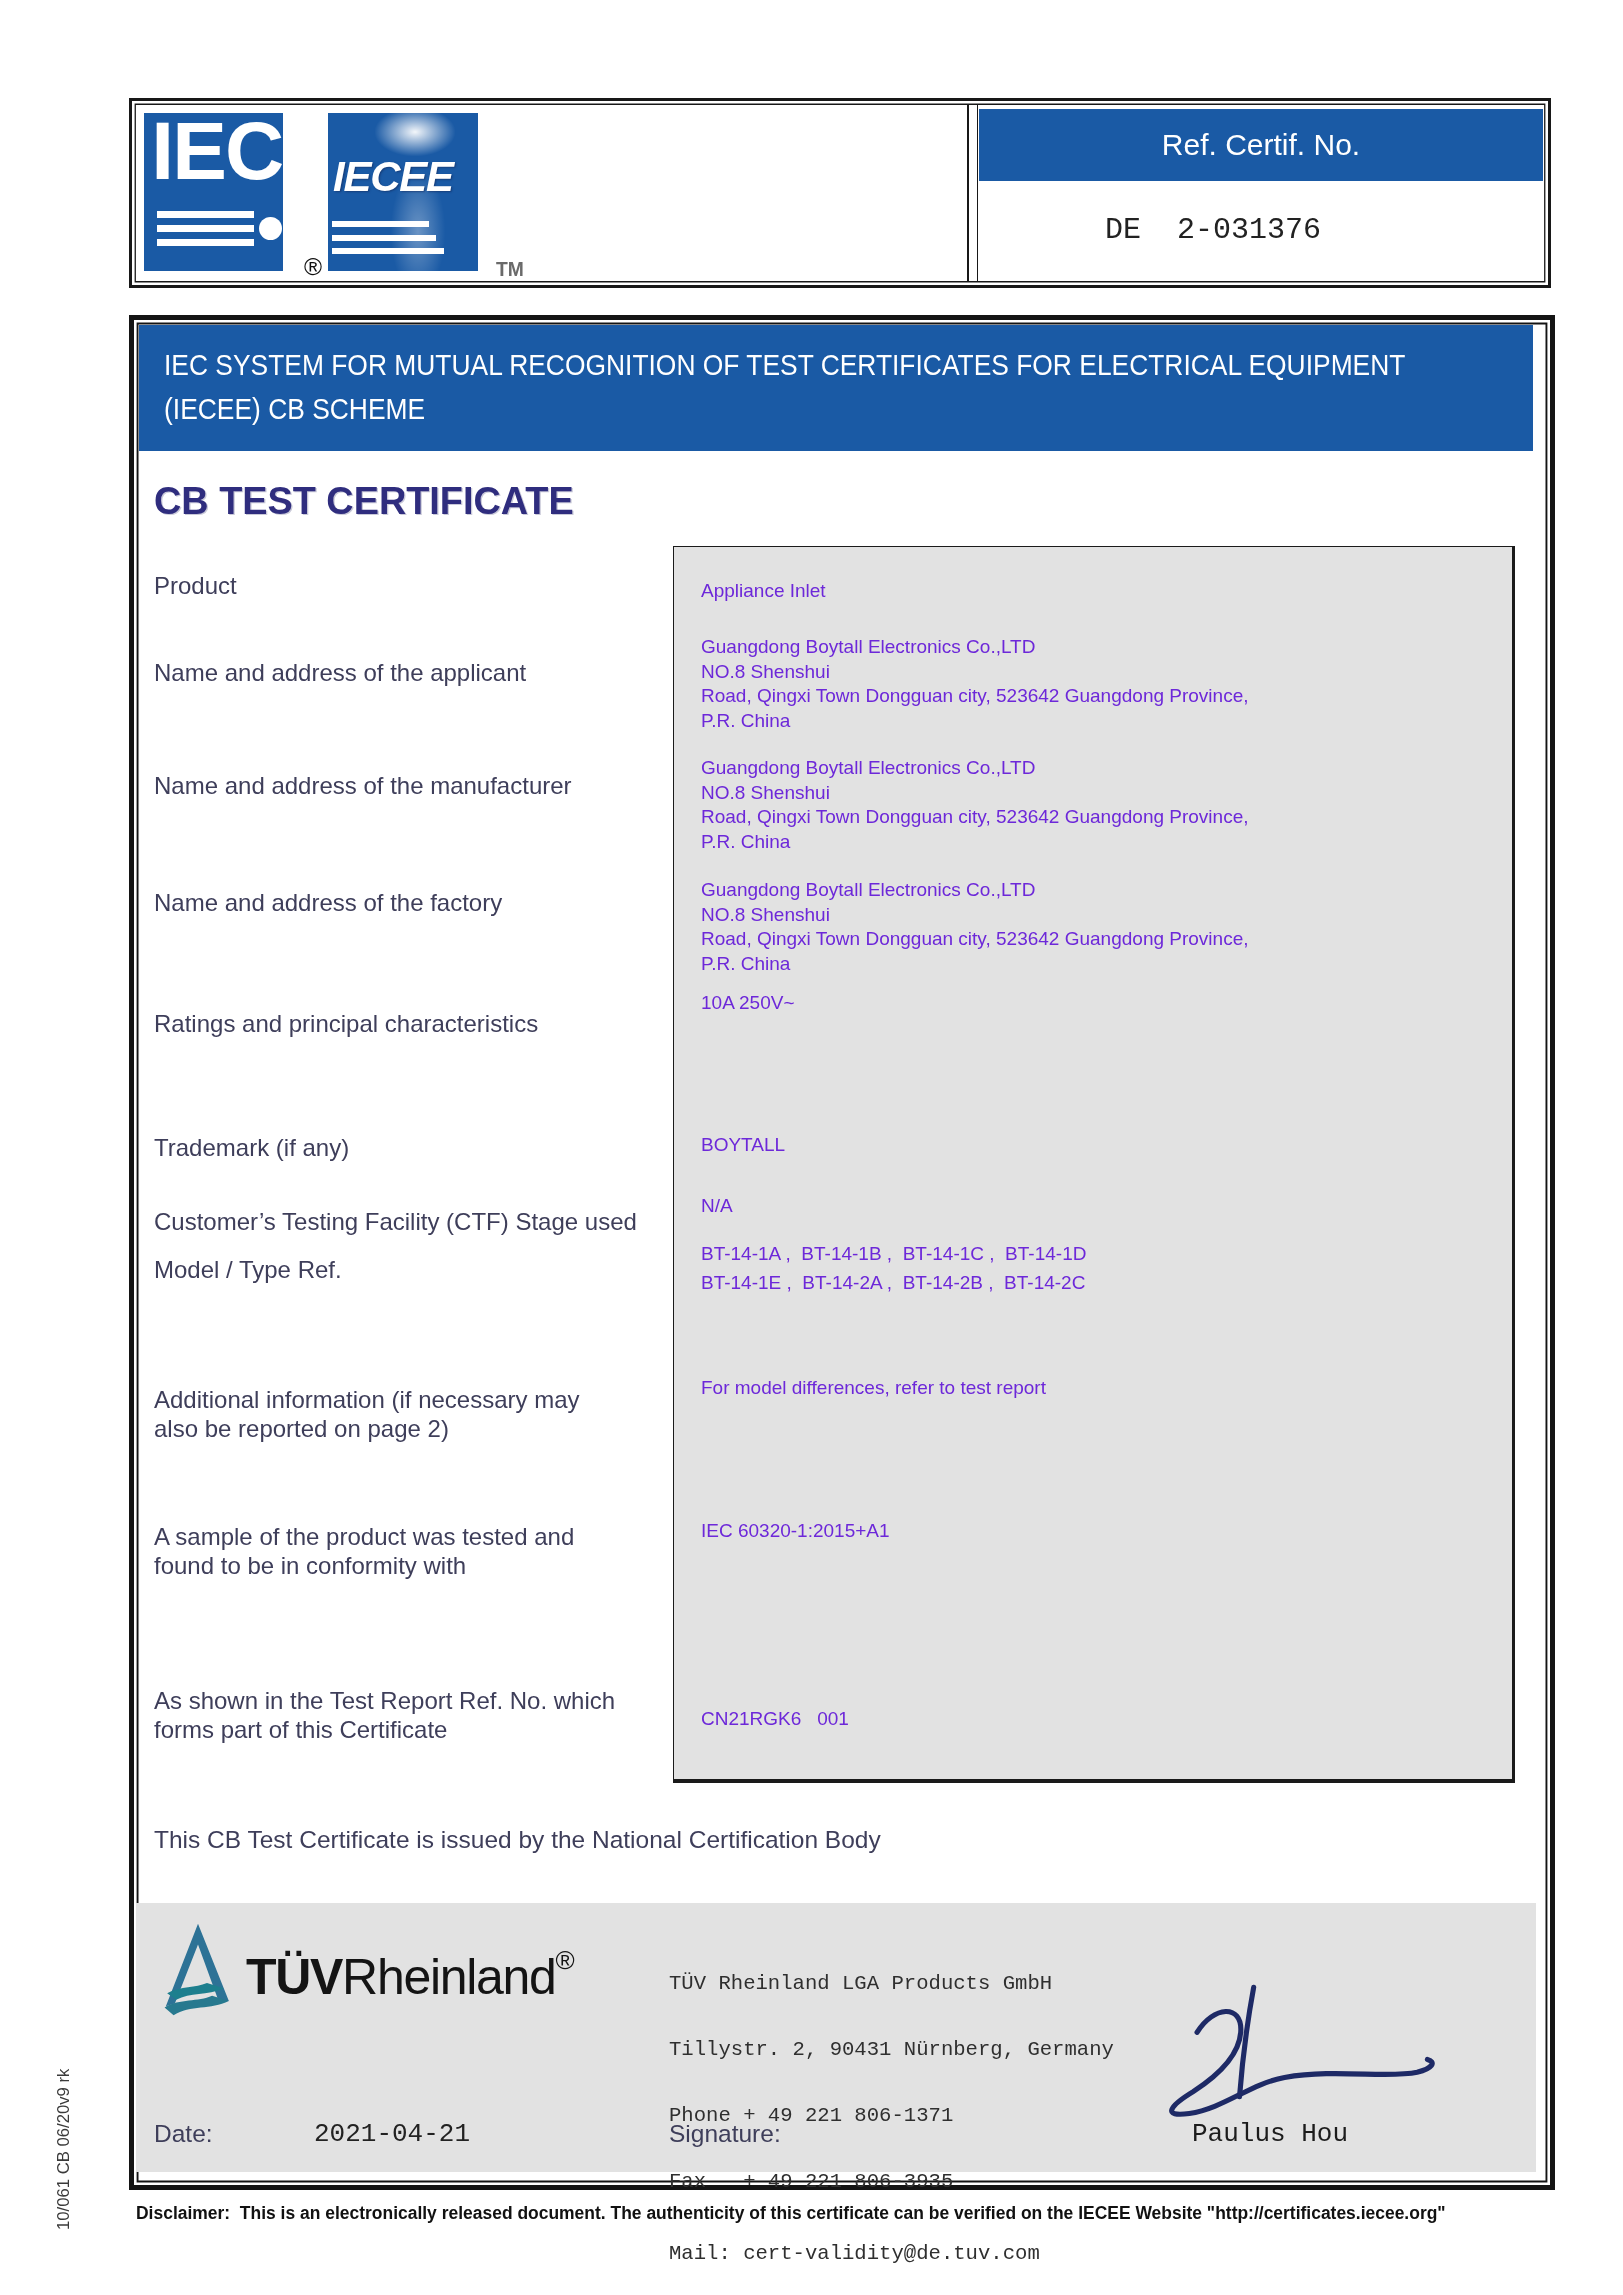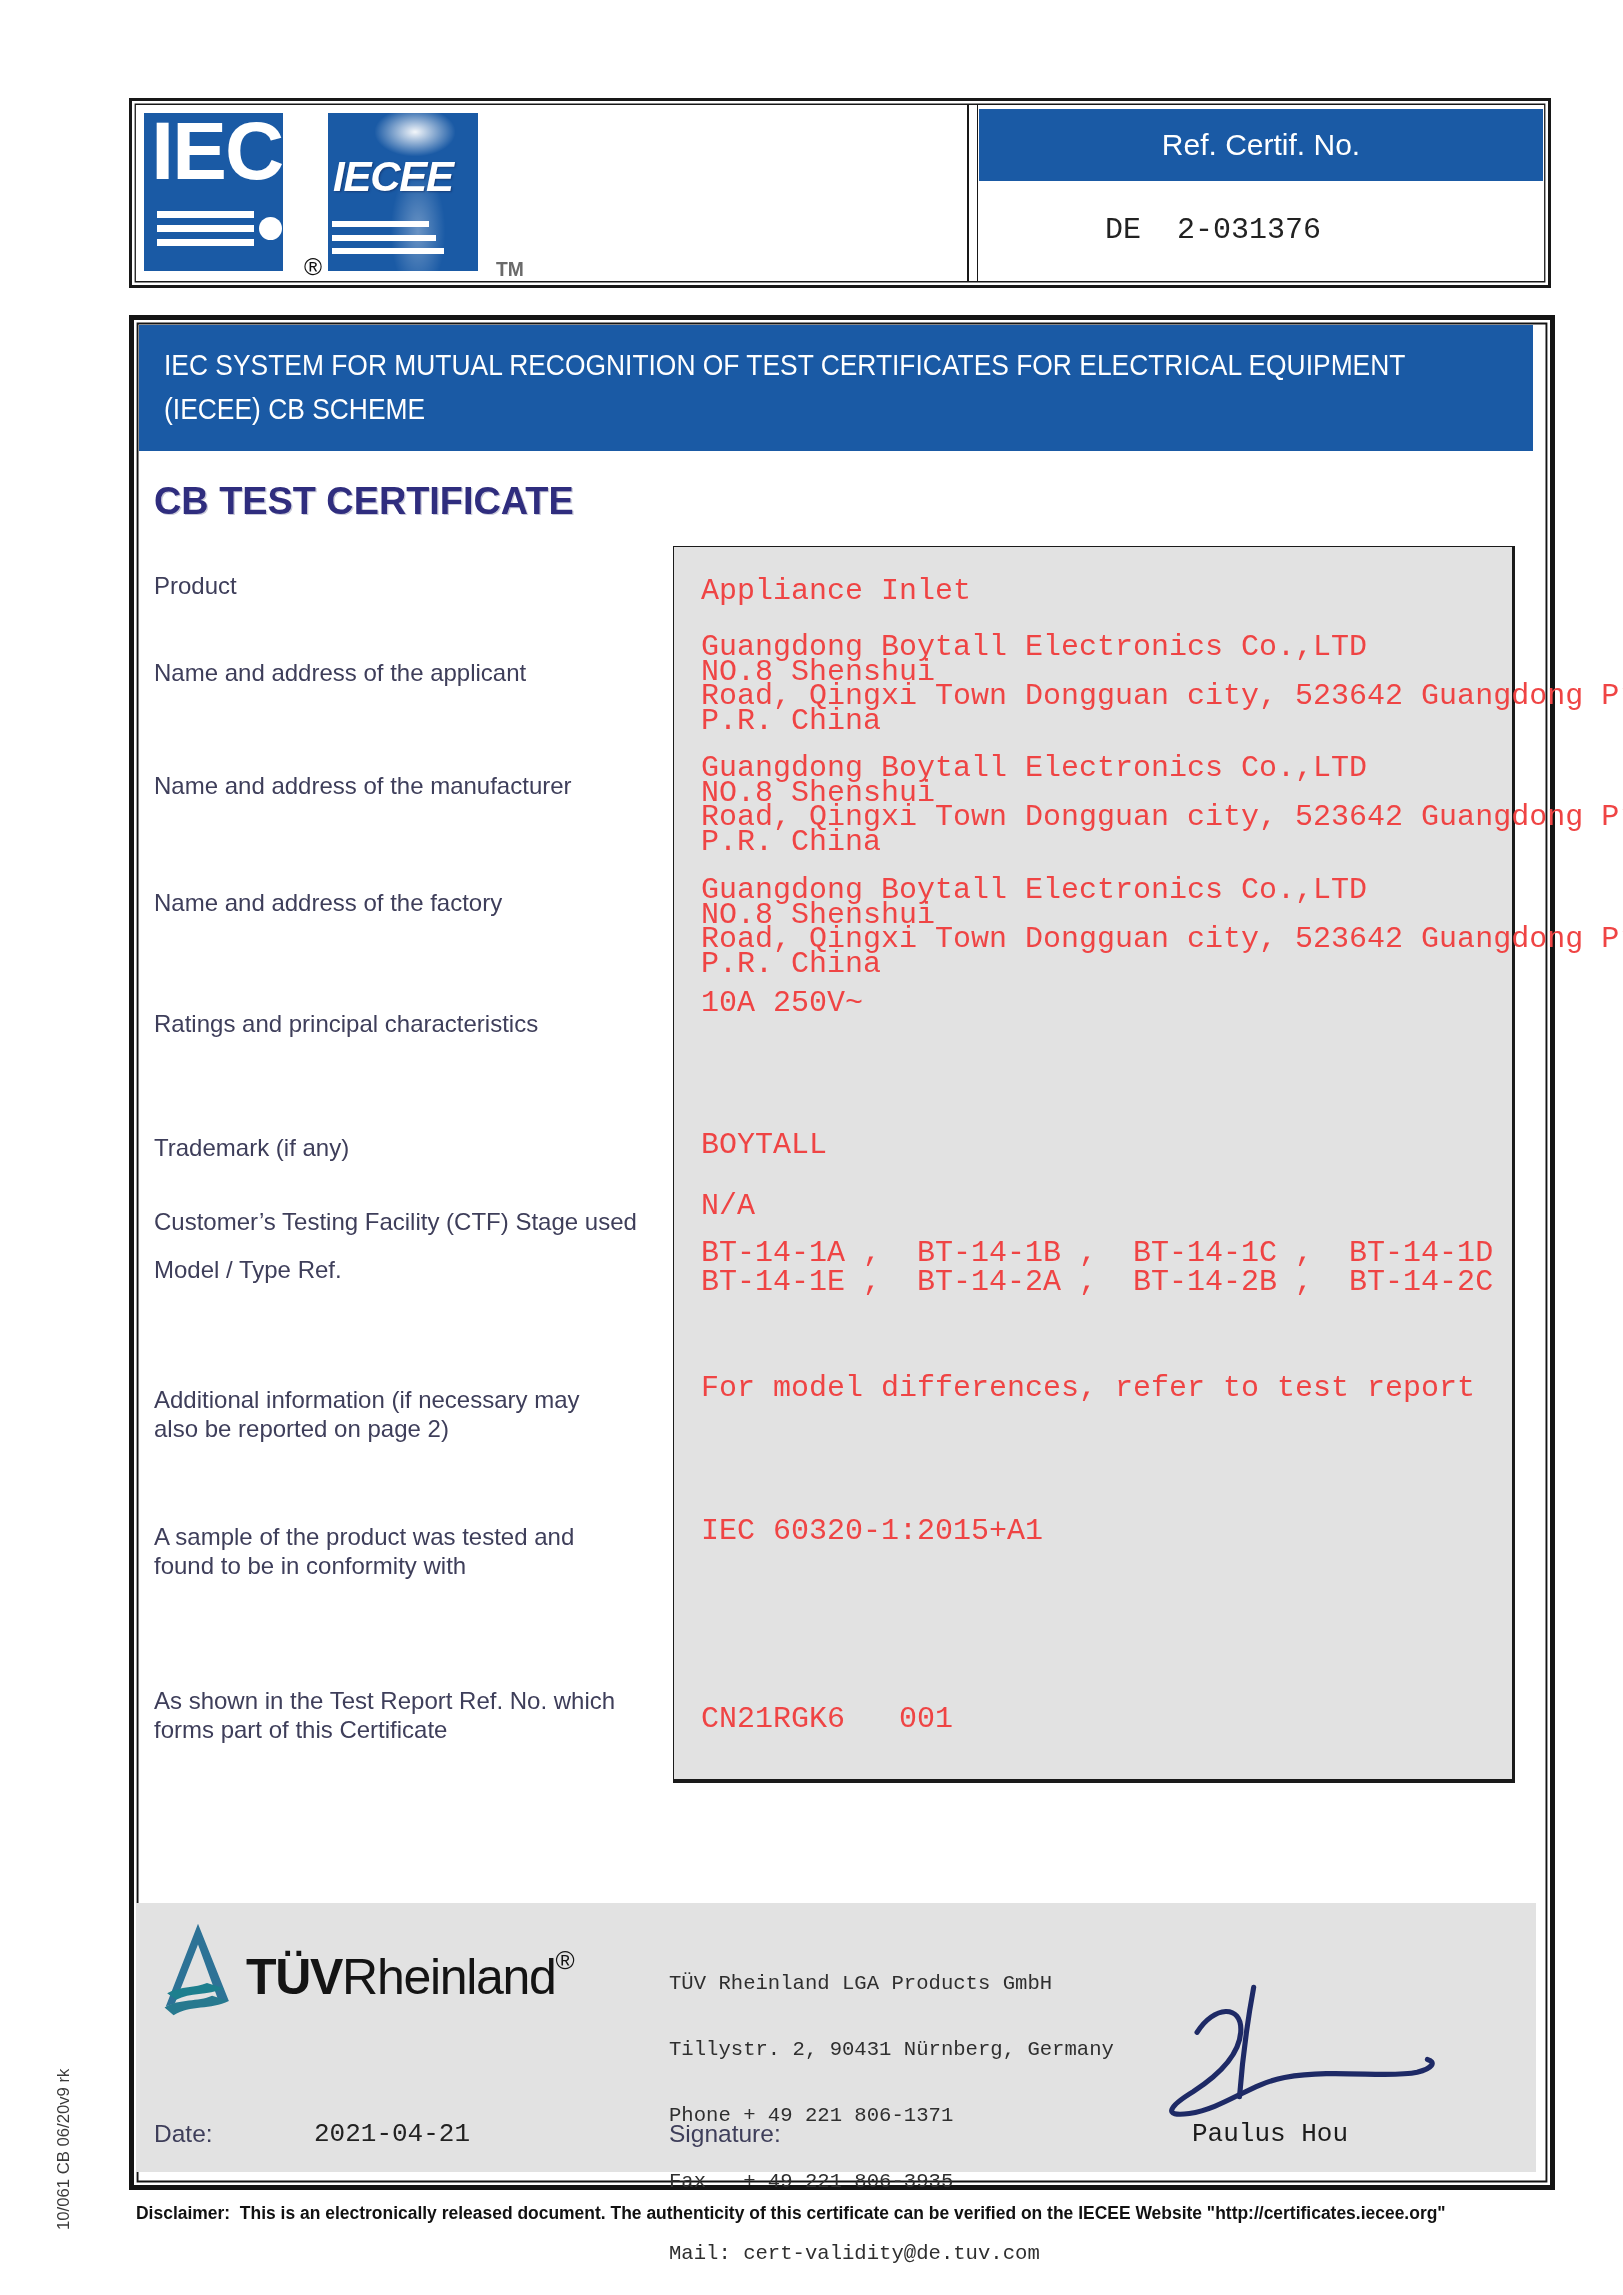--- a/index.html
+++ b/index.html
@@ -90,22 +90,22 @@
     background:#e2e2e2;
     border:1.9px solid #1a1a1a;border-right-width:3.2px;border-bottom-width:4.5px;
   }
   .field-label{
     left:154px;width:534px;
     font-size:24px;color:#3e3e5a;line-height:29px;
     white-space:pre-line;
   }
   .field-value{
     left:701px;
-    font-family:Liberation Mono, monospace;
-    font-size:30px;color:#ef4444;line-height:24.5px;white-space:pre;
+    font-family:Liberation Sans, sans-serif;
+    font-size:19px;color:#6d28d9;line-height:24.5px;white-space:pre;
   }
   .field-value.wide-lh{line-height:29px;}
   .issued-line{
     left:154px;top:1826px;font-size:24.5px;color:#3e3e5a;
   }
 
   
   .footer-band{
     left:136px;top:1903px;width:1400px;height:269px;
     background:#e2e2e2;
@@ -222,20 +222,21 @@
 P.R. China</div>
   <div class="abs field-value" style="top:991px;">10A 250V~</div>
   <div class="abs field-value" style="top:1133px;">BOYTALL</div>
   <div class="abs field-value" style="top:1194px;">N/A</div>
   <div class="abs field-value wide-lh" style="top:1239px;">BT-14-1A ,  BT-14-1B ,  BT-14-1C ,  BT-14-1D
 BT-14-1E ,  BT-14-2A ,  BT-14-2B ,  BT-14-2C</div>
   <div class="abs field-value" style="top:1376px;">For model differences, refer to test report</div>
   <div class="abs field-value" style="top:1519px;">IEC 60320-1:2015+A1</div>
   <div class="abs field-value" style="top:1707px;">CN21RGK6   001</div>
 
+  <div class="abs issued-line">This CB Test Certificate is issued by the National Certification Body</div>
 
   <div class="abs footer-band"></div>
 
   <div class="abs tuv-logo">
     <svg width="72" height="97" viewBox="0 0 112 150">
       <path d="M56 4 L104 124 L88 124 L56 36 L20 128 L6 132 Z" fill="#2d7296"></path>
       <path d="M8 112 C 30 100, 52 104, 70 96 L 96 104 C 70 116, 44 110, 22 122 Z" fill="#1d7f8e"></path>
       <path d="M4 134 C 28 120, 56 126, 78 116 L 104 124 C 76 138, 44 130, 18 146 Z" fill="#27798f"></path>
     </svg>
   </div>

